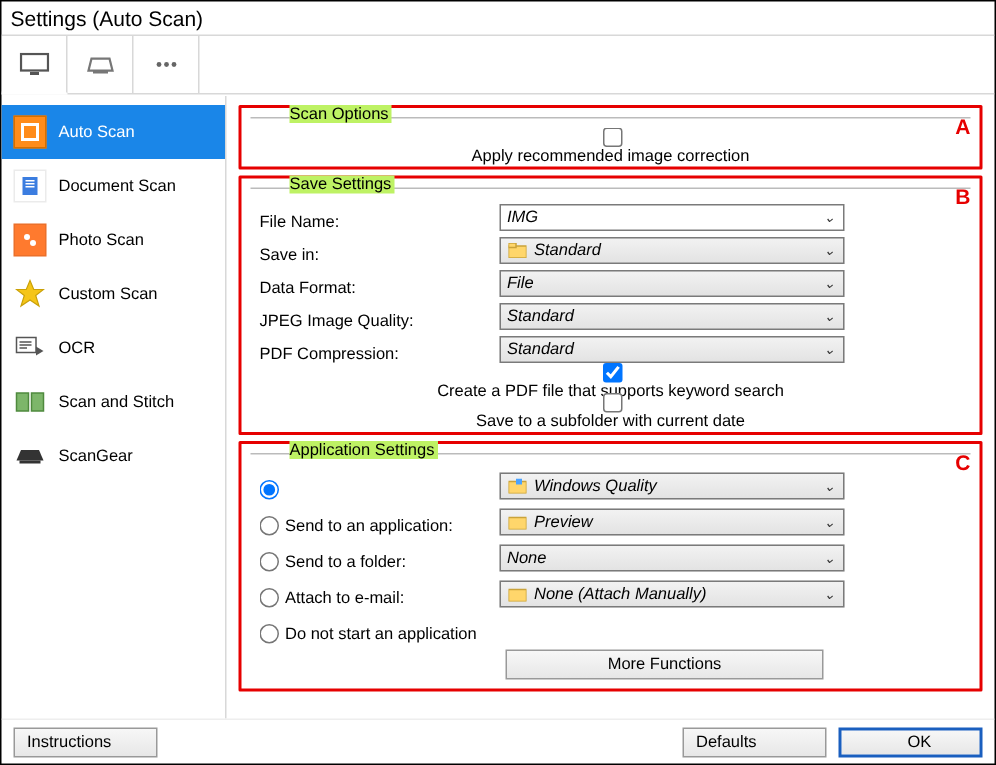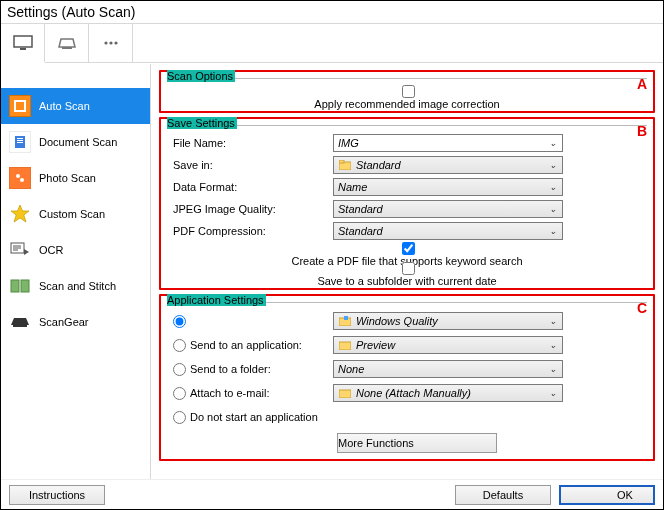--- a/index.html
+++ b/index.html
@@ -44,21 +44,21 @@
     display: flex;
     position: absolute;
     top: 63px;
     left: 0;
     right: 0;
     bottom: 30px;
   }
   .sidebar {
     width: 150px;
     border-right: 1px solid #d8d8d8;
-    padding: 24px 0 0 0;
+    padding: 6px 0 0 0;
   }
   .side-item {
     display: flex;
     align-items: center;
     height: 36px;
     padding: 0 8px;
     gap: 8px;
     cursor: default;
     font-size: 11px;
   }
@@ -96,30 +96,31 @@
     font-weight: bold;
     font-size: 14px;
   }
   .fs-title {
     position: relative;
     top: -2px;
     margin: 0 0 2px 0;
     font-size: 11px;
   }
   .fs-title span {
-    background: #14b8a6;
+    background: #bef264;
     padding: 0 2px 0 0;
+    margin-left: 26px;
   }
   .fs-rule {
     border-top: 1px solid #bbb;
     margin: -8px 0 6px 0;
   }
   .row {
     display: flex;
-    align-items: center;
+    align-items: flex-end;
     height: 22px;
     gap: 6px;
   }
   .row .label {
     width: 160px;
     padding-left: 6px;
   }
   .row .control {
     flex: 1;
     max-width: 230px;
@@ -167,46 +168,47 @@
     flex-direction: column;
   }
   .radio-grid .row { height: 24px; }
   .radio-grid .label {
     width: 160px;
     display: flex;
     align-items: center;
     padding-left: 0;
   }
   .more-btn {
-    width: 160px;
+    width: 212px;
     height: 20px;
     margin: 4px 0 0 170px;
     border: 1px solid #999;
     background: linear-gradient(#f7f7f7,#e7e7e7);
+    text-align: center;
     line-height: 18px;
     font-size: 11px;
   }
   .bottom {
     position: absolute;
     left: 0;
     right: 0;
     bottom: 0;
     height: 30px;
     display: flex;
     align-items: center;
     padding: 0 8px;
     gap: 8px;
     border-top: 1px solid #eee;
   }
   .btn {
     height: 20px;
     min-width: 96px;
     border: 1px solid #999;
     background: linear-gradient(#f7f7f7,#e7e7e7);
-    text-align: center;
+    text-align: left;
     line-height: 18px;
     font-size: 11px;
     padding: 0 8px;
   }
   .btn.primary {
     border: 2px solid #1a5fbf;
     line-height: 16px;
     padding-left: 44px;
   }
   .spacer { flex: 1; }
@@ -348,21 +350,21 @@
               </span>
             <span>Standard</span>
             <span class="arrow">⌄</span>
           </div>
         </div>
       </div>
       <div class="row">
         <div class="label">Data Format:</div>
         <div class="control">
           <div class="combo">
-            <span>Name</span>
+            <span>File</span>
             <span class="arrow">⌄</span>
           </div>
         </div>
       </div>
       <div class="row">
         <div class="label">JPEG Image Quality:</div>
         <div class="control">
           <div class="combo">
             <span>Standard</span>
             <span class="arrow">⌄</span>

